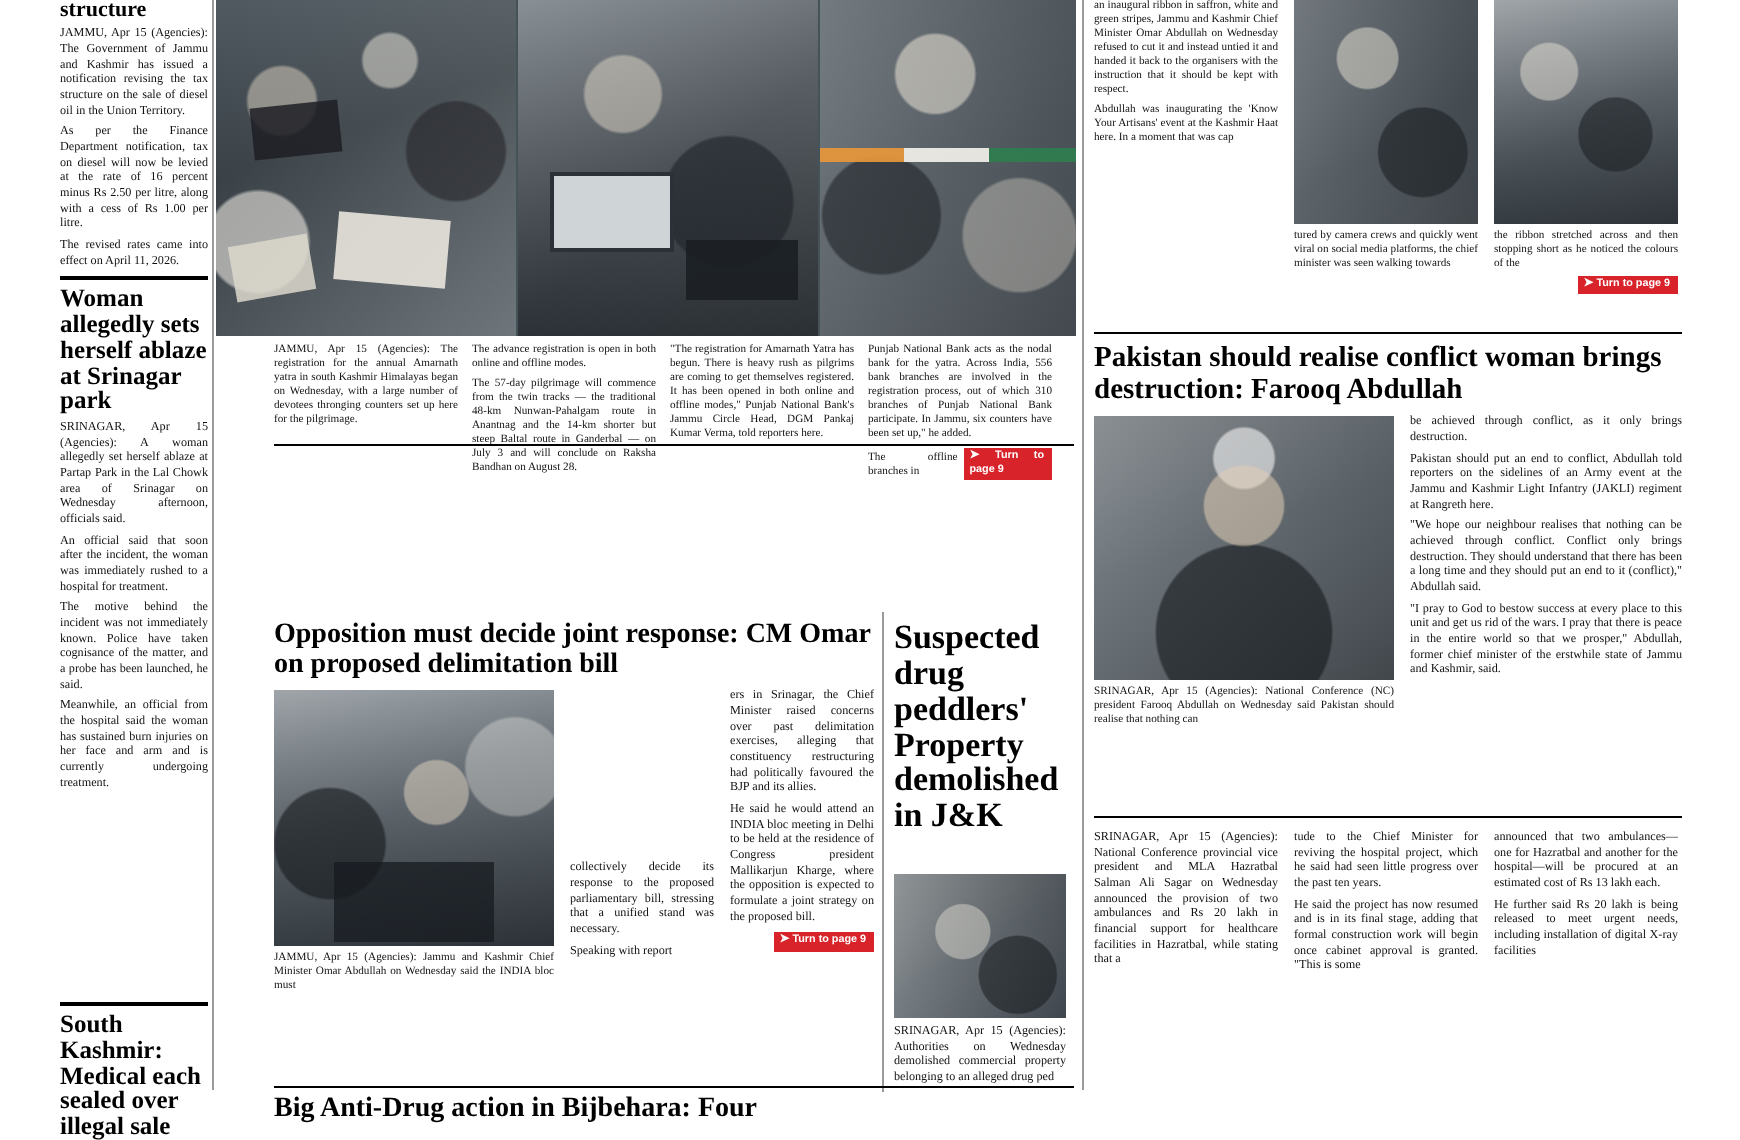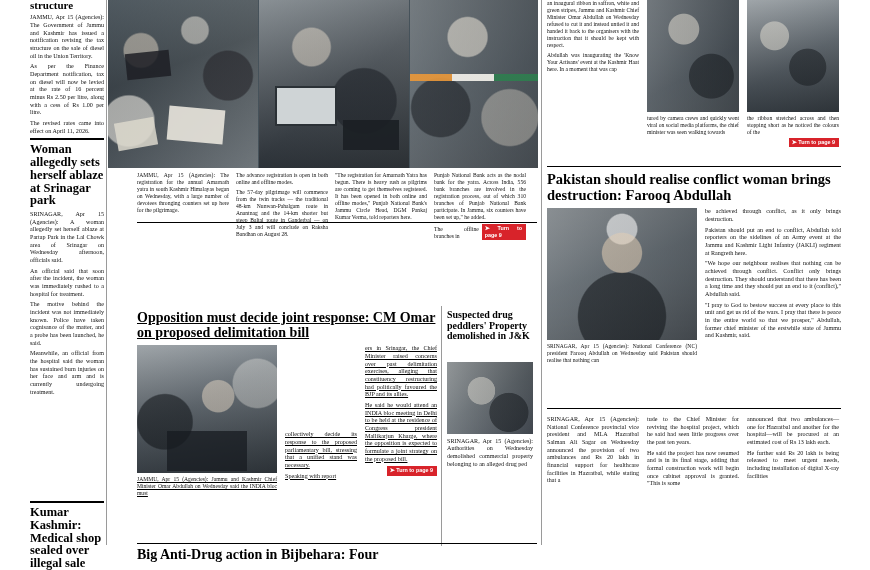--- a/index.html
+++ b/index.html
@@ -79,21 +79,21 @@
 
   
   #pak {
     position: absolute;
     left: 547px; top: 172px; width: 294px;
   }
 
   
   #opp {
     position: absolute;
-    left: 137px; top: 310px; width: 300px; text-decoration: underline;
+    left: 137px; top: 310px; width: 300px;
   }
 
   
   #drug {
     position: absolute; left: 447px; top: 310px; width: 86px;
   }
 
   
   #ncmla {
     position: absolute; left: 547px; top: 416px; width: 294px;
@@ -126,21 +126,21 @@
     <div class="body-text">
       <p>SRINAGAR, Apr 15 (Agencies): A woman allegedly set herself ablaze at Partap Park in the Lal Chowk area of Srinagar on Wednesday afternoon, officials said.</p>
       <p>An official said that soon after the incident, the woman was immediately rushed to a hospital for treatment.</p>
       <p>The motive behind the incident was not immediately known. Police have taken cognisance of the matter, and a probe has been launched, he said.</p>
       <p>Meanwhile, an official from the hospital said the woman has sustained burn injuries on her face and arm and is currently undergoing treatment.</p>
     </div>
   </div>
 
   <div class="col" id="southk">
     <div class="kicker-rule"></div>
-    <div class="hl" style="font-size:12.5px;">Kumar Kashmir: Medical shop sealed over illegal sale</div>
+    <div class="hl" style="font-size:12.5px;">South Kashmir: Medical each sealed over illegal sale</div>
   </div>
 
   <div style="position:absolute;left:106px;top:0;width:0;height:545px;border-left:1px solid #9a9a9a;"></div>
 
   <div id="photo-collage">
 
     <div class="photo" style="position:absolute;left:0;top:0;width:150px;height:168px;background:linear-gradient(160deg,#6f7d85 0%,#3f4a52 40%,#55606a 100%);">
       <div class="ph-inner" style="background:
         radial-gradient(circle at 22% 30%, rgba(210,200,185,.55) 0 10%, transparent 11%),
         radial-gradient(circle at 58% 18%, rgba(235,230,220,.5) 0 8%, transparent 9%),
@@ -293,21 +293,21 @@
         <p style="text-align:right;margin-top:2px;">
           <span class="jump"><span class="arrow">➤</span> <span>Turn to page 9</span></span>
         </p>
       </div>
     </div>
   </div>
 
   <div style="position:absolute;left:441px;top:306px;width:0;height:240px;border-left:1px solid #9a9a9a;"></div>
 
   <div id="drug">
-    <div class="hl" style="font-size:10px;line-height:1.05;margin-bottom:20px;">Suspected drug peddlers' Property demolished in J&amp;K</div>
+    <div class="hl" style="font-size:17px;line-height:1.05;margin-bottom:20px;">Suspected drug peddlers' Property demolished in J&amp;K</div>
     <div class="photo" style="width:86px;height:72px;background:linear-gradient(150deg,#b4b9bb,#6d757b 50%,#39404a);margin-bottom:4px;">
       <div class="ph-inner" style="background:
         radial-gradient(circle at 40% 40%, rgba(230,226,216,.45) 0 20%, transparent 21%),
         radial-gradient(circle at 72% 70%, rgba(22,26,30,.55) 0 24%, transparent 25%),
         linear-gradient(30deg,rgba(240,238,232,.12),rgba(18,22,26,.4));"></div>
     </div>
     <div class="body-text">
       <p>SRINAGAR, Apr 15 (Agencies): Authorities on Wednesday demolished commercial property belonging to an alleged drug ped</p>
     </div>
   </div>

